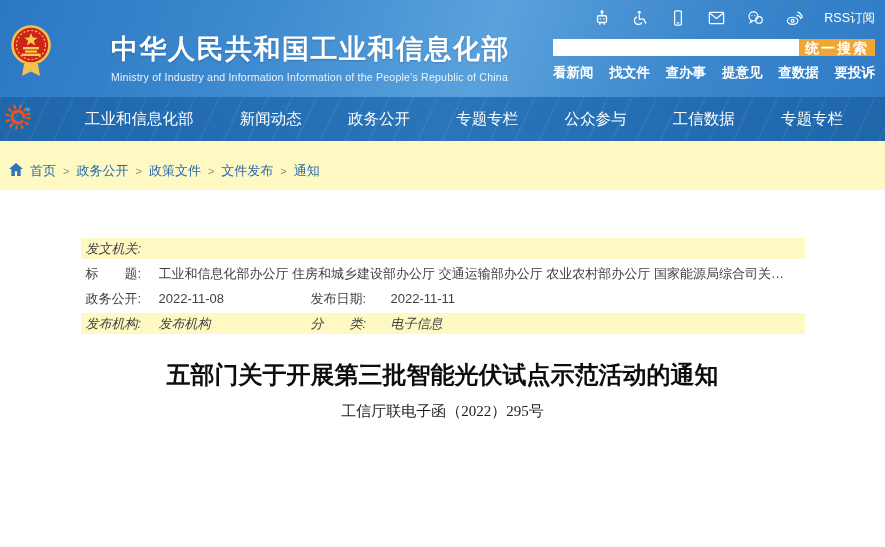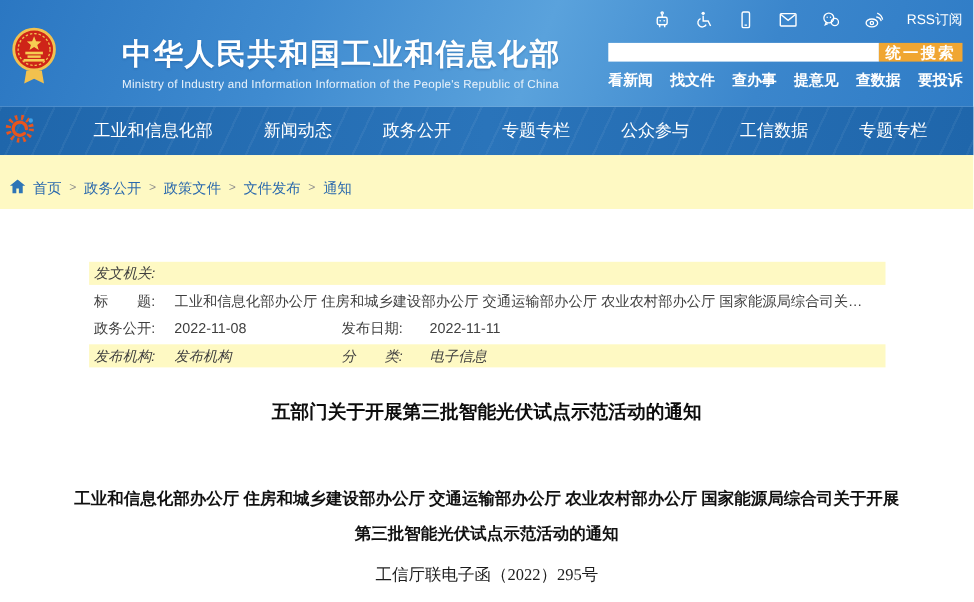--- a/index.html
+++ b/index.html
@@ -43,21 +43,21 @@
   
   .main{width:724px;margin:0 auto;}
   .meta-table{margin-top:48px;}
   .mrow{display:flex;align-items:center;height:21px;margin-bottom:4px;padding:0 8px 0 5px;font-size:13px;color:#3f3f3f;white-space:nowrap;overflow:hidden;}
   .mrow.gray{background:#fef9c3;font-style:italic;}
   .mlabel{flex:0 0 73px;}
   .mlabel2{flex:0 0 80px;}
   .mvalue{flex:1;overflow:hidden;text-overflow:ellipsis;}
   .mvalue.w{flex:0 0 152px;}
   
-  .doc-title{text-align:center;font-size:17px;line-height:30px;font-weight:bold;color:#0d0d0d;margin:26px 0 0;}
+  .doc-title{text-align:center;font-size:24px;line-height:30px;font-weight:bold;color:#0d0d0d;margin:26px 0 0;}
   .doc-subtitle{margin:48px -62px 0;text-align:center;font-weight:bold;font-size:15px;line-height:32px;color:#111;
     font-family:"Liberation Serif","DejaVu Serif",serif;}
   .doc-subtitle div{white-space:nowrap;}
   .doc-number{text-align:center;margin-top:11px;font-size:15px;line-height:20px;color:#1c1c1c;
     font-family:"Liberation Serif","DejaVu Serif",serif;}
 </style>
 </head>
 <body>
 
 <div class="header">
@@ -200,19 +200,15 @@
     <div class="mrow gray">
       <span class="mlabel">发布机构:</span>
       <span class="mvalue w">发布机构</span>
       <span class="mlabel2">分　　类:</span>
       <span class="mvalue">电子信息</span>
     </div>
   </div>
 
   <h1 class="doc-title">五部门关于开展第三批智能光伏试点示范活动的通知</h1>
 
-  <div class="doc-subtitle">
-    <div>工业和信息化部办公厅 住房和城乡建设部办公厅 交通运输部办公厅 农业农村部办公厅 国家能源局综合司关于开展</div>
-    <div>第三批智能光伏试点示范活动的通知</div>
-  </div>
 
   <div class="doc-number">工信厅联电子函（2022）295号</div>
 </div>
 
 </body></html>

